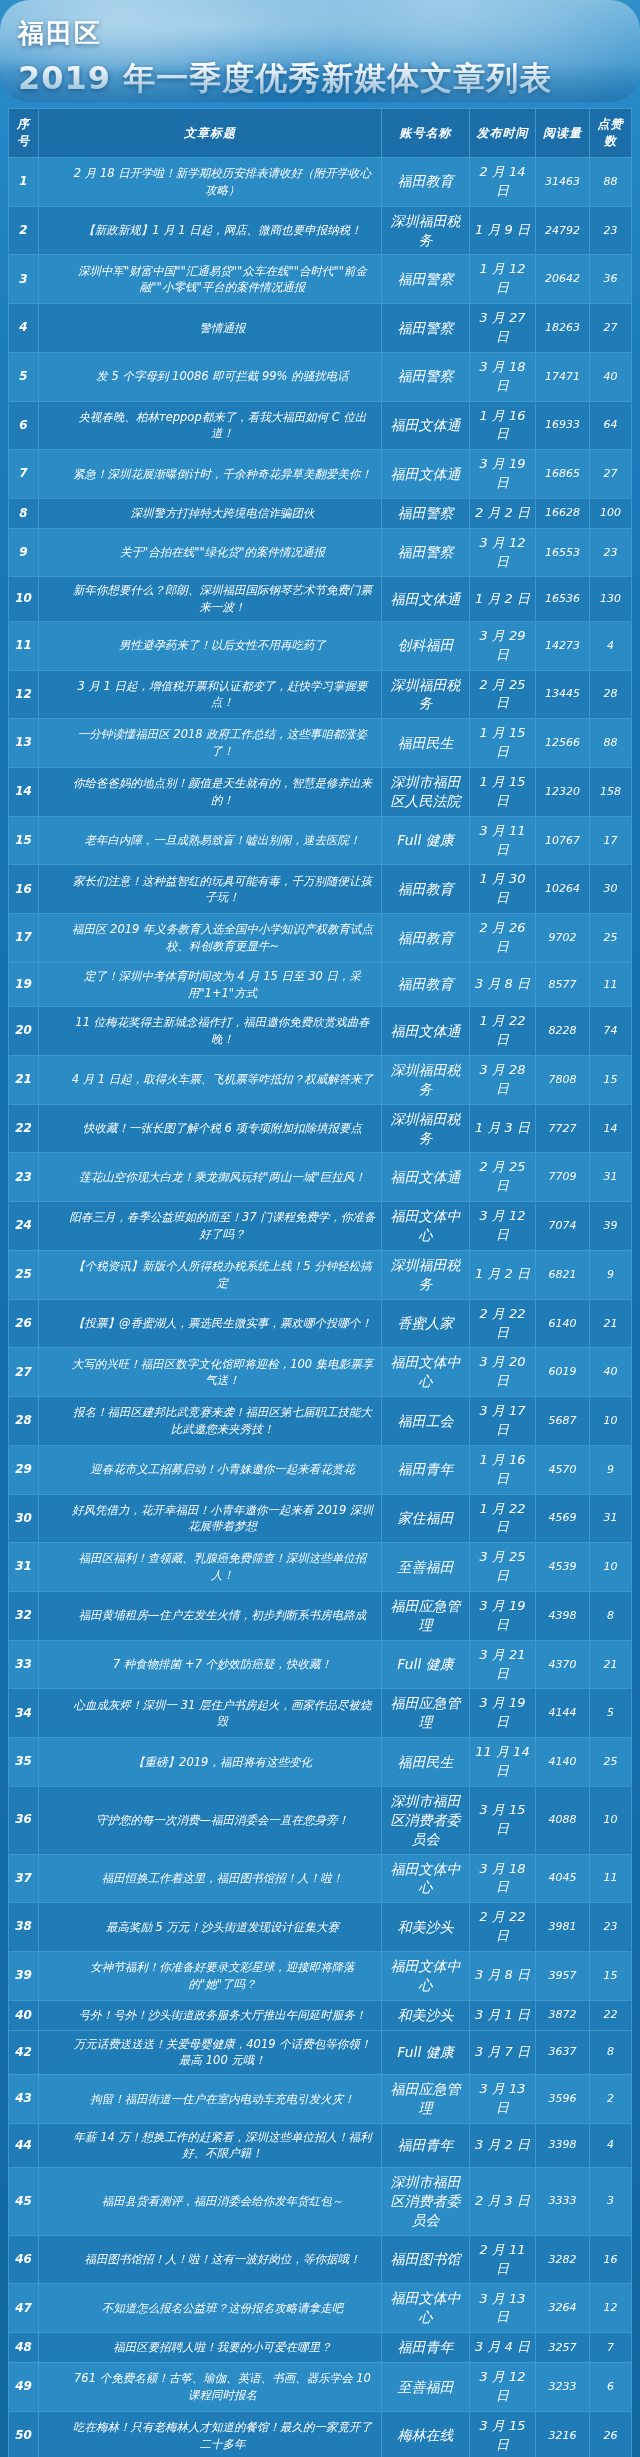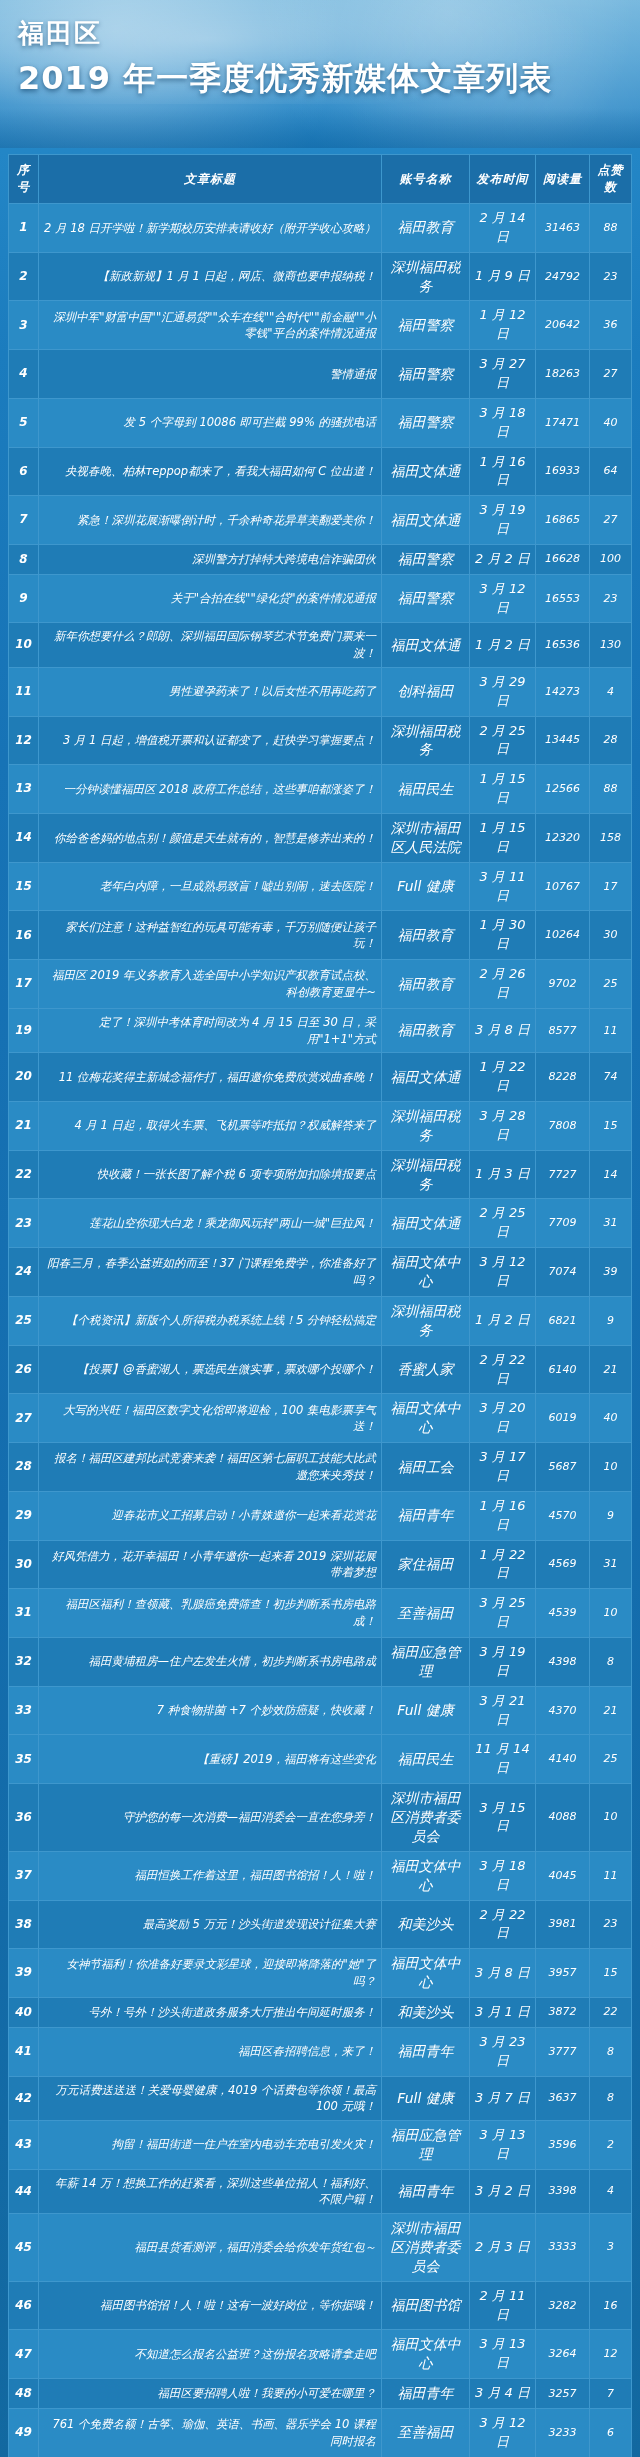--- a/index.html
+++ b/index.html
@@ -12,27 +12,28 @@
   .page{
     width:640px;
     position:relative;
     background:linear-gradient(180deg,#2f8fc9 0%,#2386c6 6%,#1b7cbe 14%,#1773b6 30%,#146dae 60%,#12689f 100%);
     padding-bottom:18px;
     box-sizing:border-box;
   }
   
   .header{
     position:relative;
-    height:148px;
+    height:102px;
     background:
       radial-gradient(circle at 18% 20%, rgba(255,255,255,.30) 0%, rgba(255,255,255,0) 42%),
       radial-gradient(circle at 70% 8%, rgba(255,255,255,.22) 0%, rgba(255,255,255,0) 40%),
       radial-gradient(circle at 88% 62%, rgba(255,255,255,.16) 0%, rgba(255,255,255,0) 38%),
       linear-gradient(180deg,#6fb4dc 0%,#4ea0d3 38%,#2f8bc8 72%,#1d7cbe 100%);
     overflow:hidden;
+    border-radius:30px;
   }
   .header:before{
     content:"";
     position:absolute;left:-10%;top:-40%;
     width:120%;height:110%;
     background:radial-gradient(ellipse at 35% 60%, rgba(255,255,255,.35) 0%, rgba(255,255,255,0) 55%);
     pointer-events:none;
   }
   .header:after{
     content:"";
@@ -83,21 +84,21 @@
   }
   tbody td{
     border:1px solid #3e97cd;
     padding:5px 5px;
     vertical-align:middle;
     line-height:1.45;
   }
   tbody tr.odd td{background:#2a8bc5;}
   tbody tr.even td{background:#1f7cb6;}
   td.idx{text-align:center;font-size:12px;font-weight:bold;}
-  td.title{text-align:right;font-size:11.5px;}
+  td.title{text-align:center;font-size:11.5px;padding-left:30px;}
   td.acct{text-align:center;font-size:14px;line-height:1.35;}
   td.date{text-align:center;font-size:13px;}
   td.read{text-align:center;font-size:11px;}
   td.like{text-align:center;font-size:11px;}
 </style>
 </head>
 <body>
 
 <div class="page">
 
@@ -354,21 +355,21 @@
           <tr class="even">
             <td class="idx">30</td>
             <td class="title">好风凭借力，花开幸福田！小青年邀你一起来看 2019 深圳花展带着梦想</td>
             <td class="acct">家住福田</td>
             <td class="date">1 月 22 日</td>
             <td class="read">4569</td>
             <td class="like">31</td>
           </tr>
           <tr class="odd">
             <td class="idx">31</td>
-            <td class="title">福田区福利！查领藏、乳腺癌免费筛查！初步判断系书房电路成！</td>
+            <td class="title">福田区福利！查领藏、乳腺癌免费筛查！深圳这些单位招人！</td>
             <td class="acct">至善福田</td>
             <td class="date">3 月 25 日</td>
             <td class="read">4539</td>
             <td class="like">10</td>
           </tr>
           <tr class="even">
             <td class="idx">32</td>
             <td class="title">福田黄埔租房—住户左发生火情，初步判断系书房电路成</td>
             <td class="acct">福田应急管理</td>
             <td class="date">3 月 19 日</td>
@@ -376,20 +377,28 @@
             <td class="like">8</td>
           </tr>
           <tr class="odd">
             <td class="idx">33</td>
             <td class="title">7 种食物排菌 +7 个妙效防癌疑，快收藏！</td>
             <td class="acct">Full 健康</td>
             <td class="date">3 月 21 日</td>
             <td class="read">4370</td>
             <td class="like">21</td>
           </tr>
+          <tr class="even">
+            <td class="idx">34</td>
+            <td class="title">心血成灰烬！深圳一 31 层住户书房起火，画家作品尽被烧毁</td>
+            <td class="acct">福田应急管理</td>
+            <td class="date">3 月 19 日</td>
+            <td class="read">4144</td>
+            <td class="like">5</td>
+          </tr>
           <tr class="odd">
             <td class="idx">35</td>
             <td class="title">【重磅】2019，福田将有这些变化</td>
             <td class="acct">福田民生</td>
             <td class="date">11 月 14 日</td>
             <td class="read">4140</td>
             <td class="like">25</td>
           </tr>
           <tr class="even">
             <td class="idx">36</td>
@@ -423,28 +432,20 @@
             <td class="read">3957</td>
             <td class="like">15</td>
           </tr>
           <tr class="even">
             <td class="idx">40</td>
             <td class="title">号外！号外！沙头街道政务服务大厅推出午间延时服务！</td>
             <td class="acct">和美沙头</td>
             <td class="date">3 月 1 日</td>
             <td class="read">3872</td>
             <td class="like">22</td>
-          </tr>
-          <tr class="odd">
-            <td class="idx">41</td>
-            <td class="title">福田区春招聘信息，来了！</td>
-            <td class="acct">福田青年</td>
-            <td class="date">3 月 23 日</td>
-            <td class="read">3777</td>
-            <td class="like">8</td>
           </tr>
           <tr class="even">
             <td class="idx">42</td>
             <td class="title">万元话费送送送！关爱母婴健康，4019 个话费包等你领！最高 100 元哦！</td>
             <td class="acct">Full 健康</td>
             <td class="date">3 月 7 日</td>
             <td class="read">3637</td>
             <td class="like">8</td>
           </tr>
           <tr class="odd">

